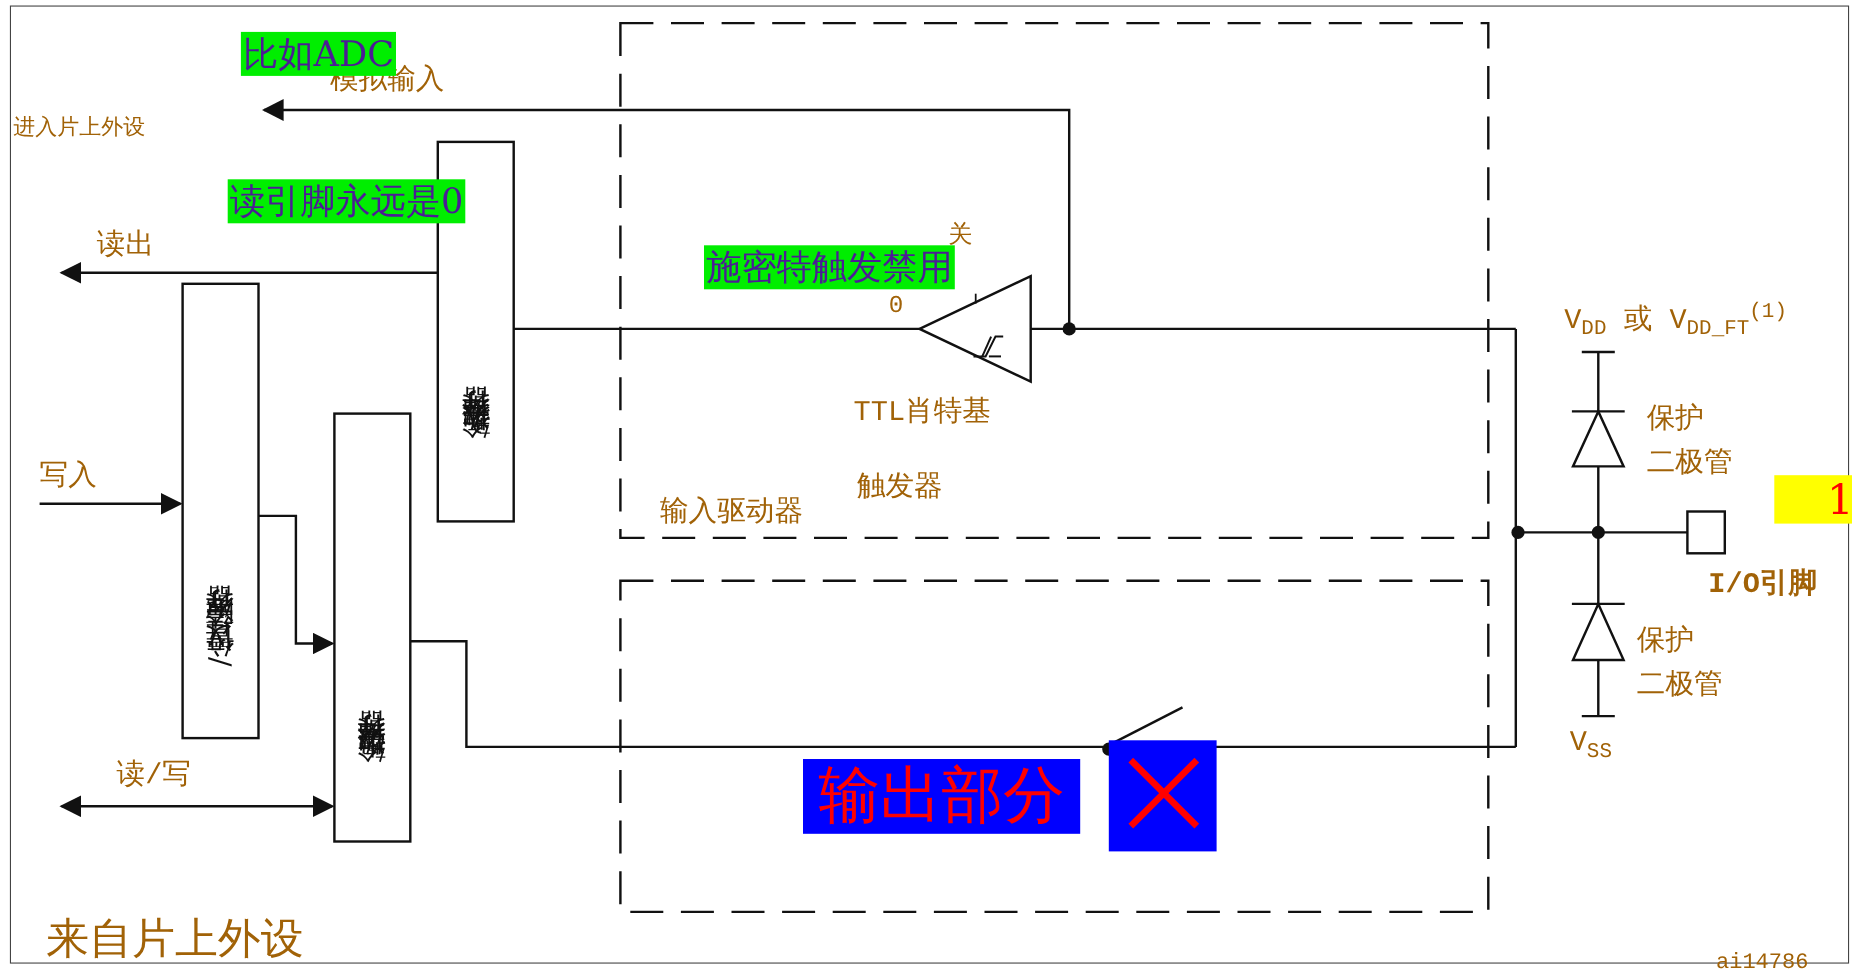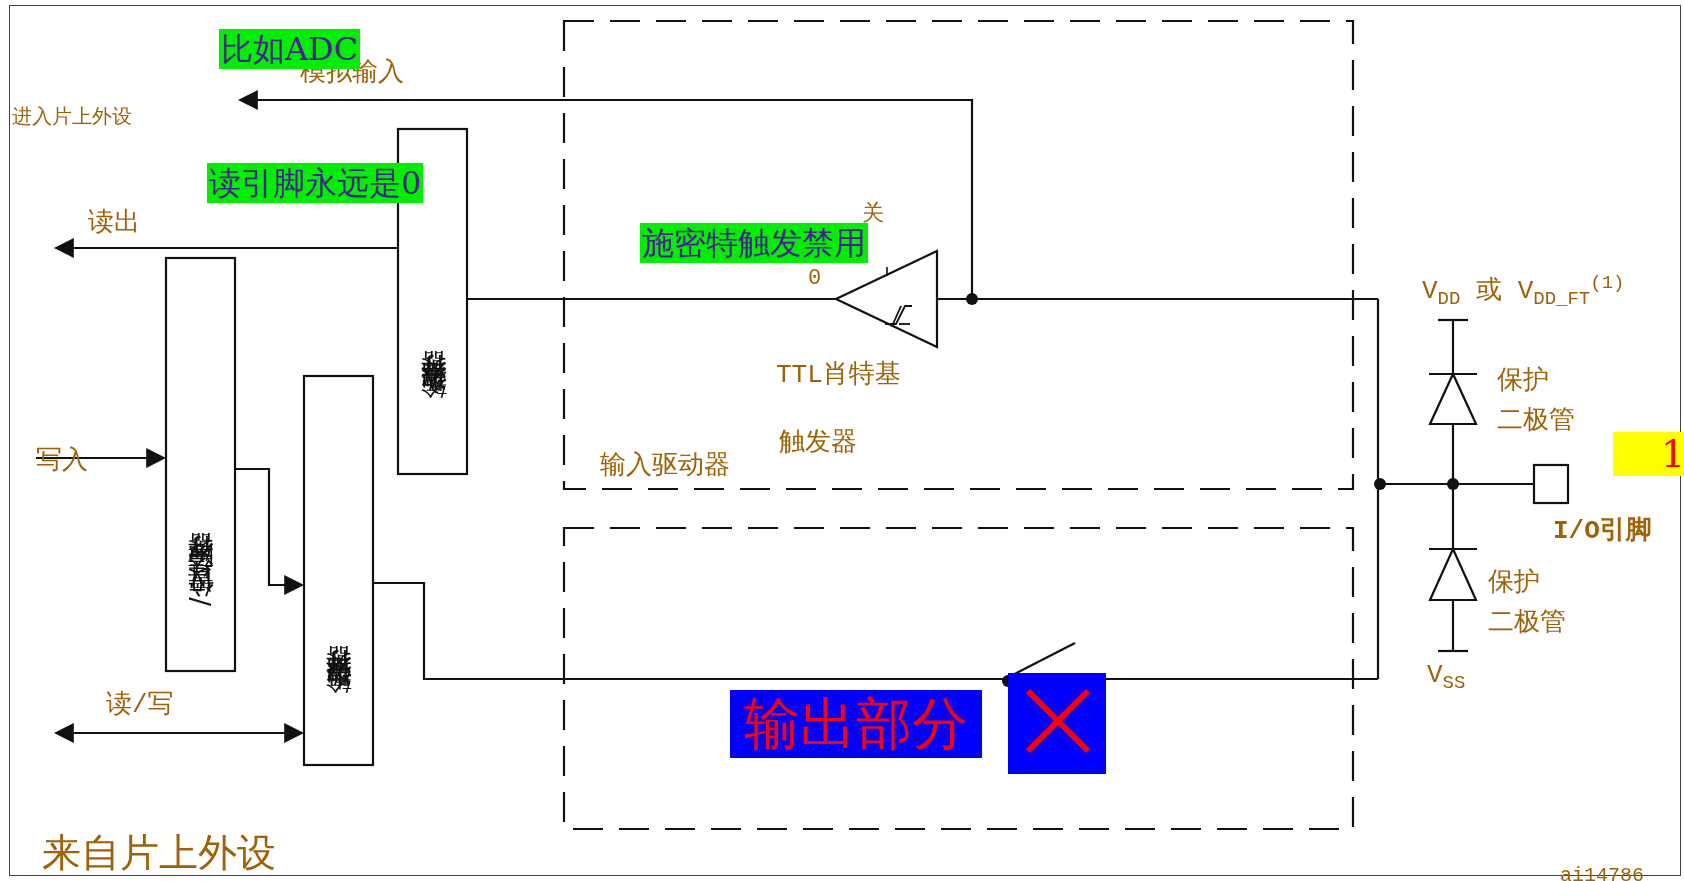--- a/index.html
+++ b/index.html
@@ -75,21 +75,21 @@
     <circle cx="972" cy="299" r="6"></circle>
     <circle cx="1380" cy="484" r="6"></circle>
     <circle cx="1453" cy="484" r="6"></circle>
     <circle cx="1008" cy="681" r="6"></circle>
   </g>
 </svg>
 
 <div class="lbl" style="left:300px;top:60px;">模拟输入</div>
 <div class="lbl" style="left:12px;top:108px;font-size:20px;">进入片上外设</div>
 <div class="lbl" style="left:88px;top:210px;">读出</div>
-<div class="lbl" style="left:36px;top:420px;margin-top:28px;">写入</div>
+<div class="lbl" style="left:36px;top:420px;">写入</div>
 <div class="lbl" style="left:106px;top:692px;text-align:right;">读/写</div>
 <div class="lbl" style="left:42px;top:837px;font-size:39px;">来自片上外设</div>
 
 <div class="vlabel" style="left:420px;top:190px;height:230px;">输入数据寄存器</div>
 <div class="vlabel" style="left:187px;top:318px;height:300px;">位设置/清除寄存器</div>
 <div class="vlabel" style="left:325px;top:455px;height:260px;">输出数据寄存器</div>
 
 <div class="lbl" style="left:862px;top:204px;font-size:22px;">关</div>
 <div class="lbl" style="left:808px;top:268px;font-size:22px;">0</div>
 <div class="lbl" style="left:776px;top:362px;">TTL肖特基</div>

